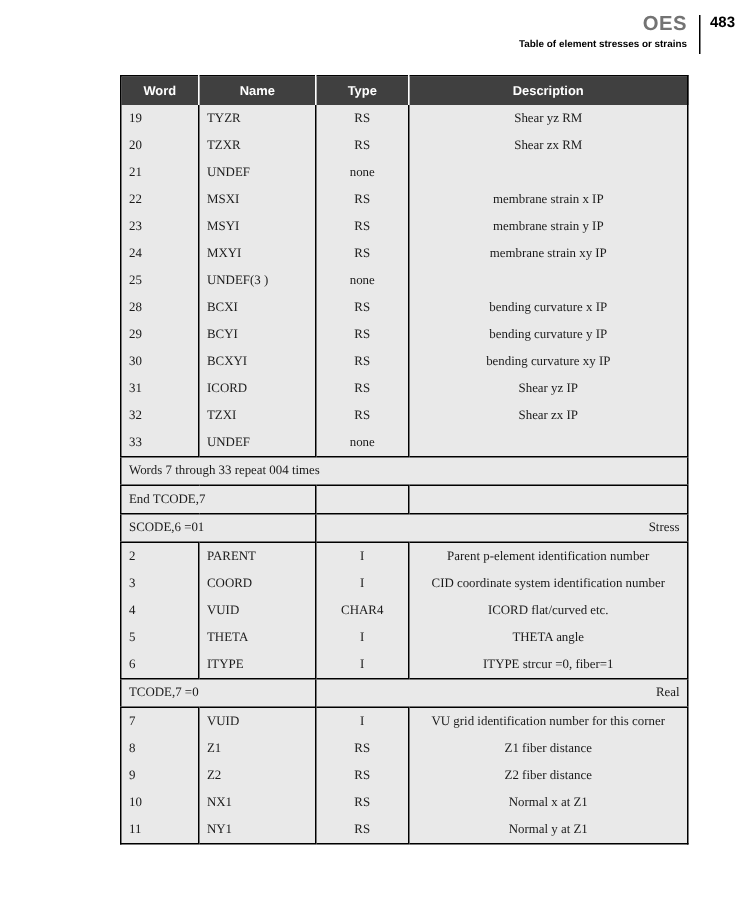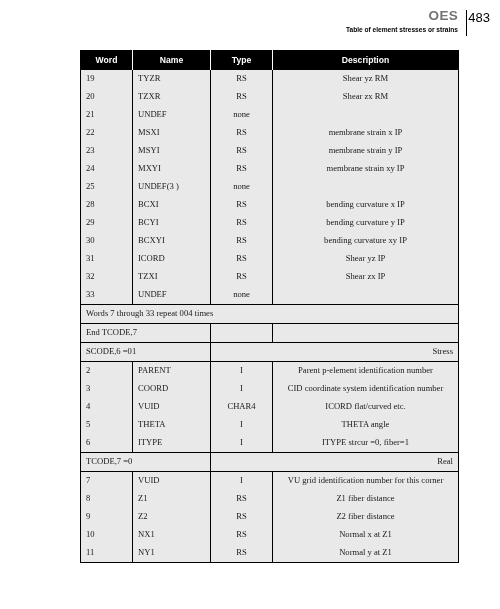--- a/index.html
+++ b/index.html
@@ -52,22 +52,22 @@
     top: 2px;
     width: 1px;
     height: 26px;
     background: #000000;
   }
   .header-pageno {
     position: absolute;
     right: 10px;
     top: 2px;
     font-family: "Liberation Sans", sans-serif;
-    font-weight: normal;
-    font-size: 13px;
+    font-weight: bold;
+    font-size: 10px;
     color: #000000;
   }
 
   
   .table-wrap {
     position: absolute;
     left: 80px;
     top: 50px;
     width: 378px;
   }
@@ -76,21 +76,21 @@
     width: 378px;
     table-layout: fixed;
     border: 1.6px solid #000000;
   }
   table.spec col.c-word { width: 52px; }
   table.spec col.c-name { width: 78px; }
   table.spec col.c-type { width: 62px; }
   table.spec col.c-desc { width: 186px; }
 
   table.spec thead th {
-    background: #000000;
+    background: #404040;
     color: #ffffff;
     font-family: "Liberation Sans", sans-serif;
     font-weight: bold;
     font-size: 8.6px;
     text-align: center;
     padding: 4px 2px 5px 2px;
     border-left: 1.1px solid #ffffff;
     border-right: 1.1px solid #ffffff;
   }
   table.spec thead th.first { border-left: none; }

